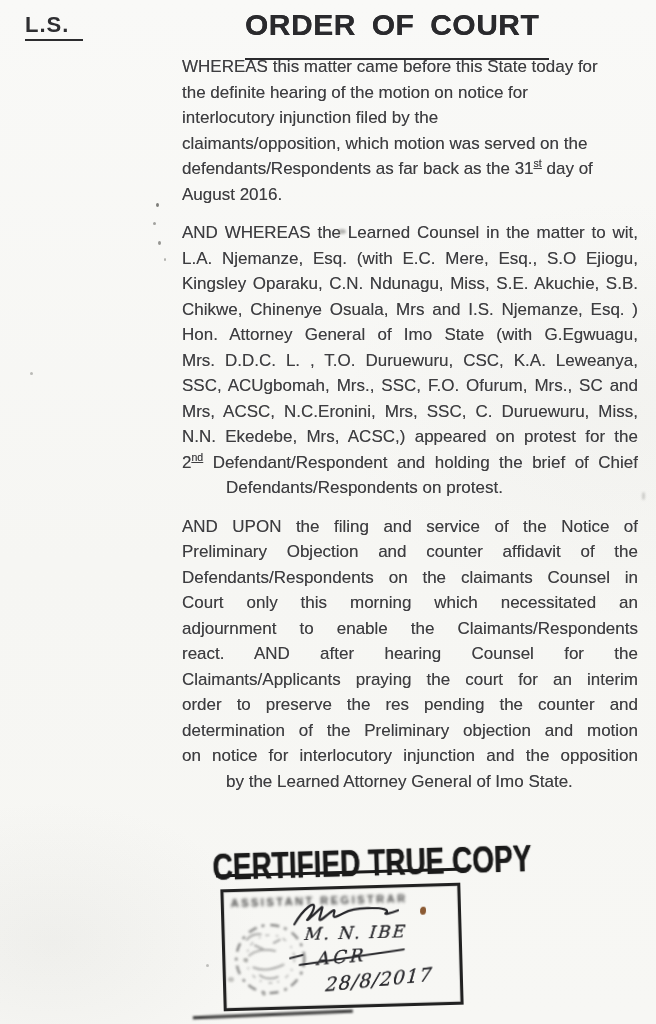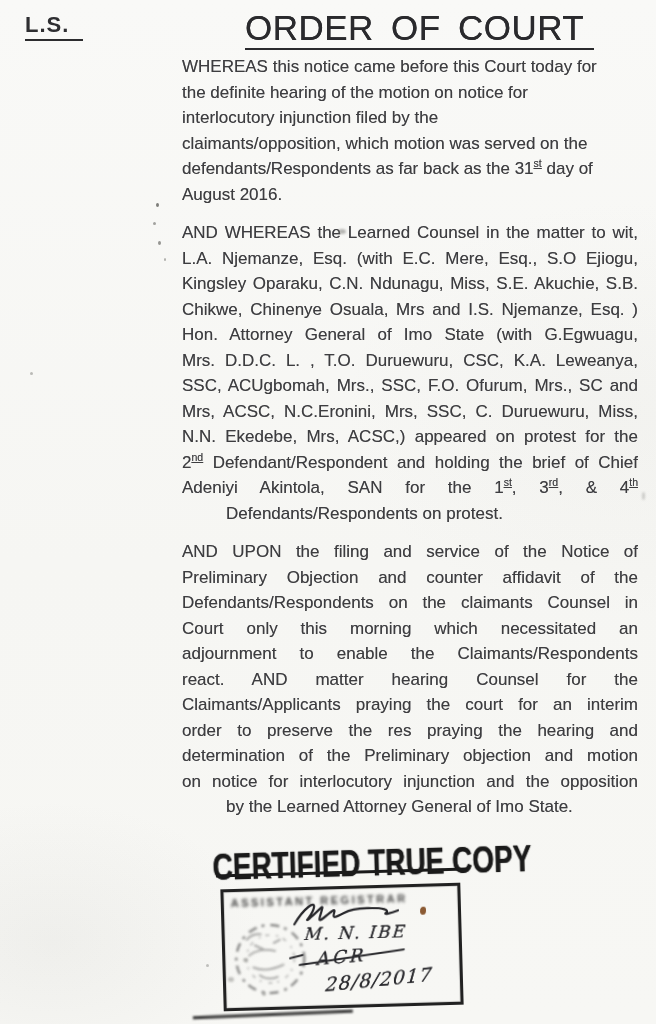--- a/index.html
+++ b/index.html
@@ -18,23 +18,23 @@
   
   .ls{
     position:absolute;left:25px;top:12px;
     font-size:22px;font-weight:bold;letter-spacing:1px;
     border-bottom:2px solid #2c2c2e;padding-right:14px;padding-bottom:1px;
     color:#2e2e31;
   }
   
   .title{
     position:absolute;left:245px;top:8px;margin:0;
-    font-size:35px;font-weight:normal;letter-spacing:.5px;word-spacing:7px;
+    font-size:30px;font-weight:bold;letter-spacing:.5px;word-spacing:7px;
     color:#2a2a2d;
-    border-bottom:2.5px solid #2a2a2d;padding-bottom:0;padding-right:10px;
+    border-bottom:2.5px solid #2a2a2d;padding-bottom:16px;padding-right:10px;
     text-shadow:0 0 .6px #2a2a2d;
   }
   
   .doc-body{
     position:absolute;left:182px;top:54px;width:456px;
     font-size:17px;line-height:25.5px;
     text-shadow:0 0 .4px rgba(61,61,64,.55);
   }
   .para{margin:0 0 13px 0;}
   .line{white-space:normal;}
@@ -117,50 +117,49 @@
 <body>
 
 <div class="page" style="color: rgb(61, 61, 64);">
 
   <div class="ls">L.S.</div>
 
   <h1 class="title">ORDER OF COURT</h1>
 
   <div class="doc-body" id="doc-body">
       <div class="para left">
-        <div class="line">WHEREAS this notice came before this Court today for</div>
+        <div class="line">WHEREAS this matter came before this State today for</div>
         <div class="line">the definite hearing of the motion on notice for</div>
         <div class="line">interlocutory injunction filed by the</div>
         <div class="line">claimants/opposition, which motion was served on the</div>
         <div class="line">defendants/Respondents as far back as the 31<sup>st</sup> day of</div>
         <div class="line last">August 2016.</div>
       </div>
       <div class="para justify">
         <div class="line">AND WHEREAS the Learned Counsel in the matter to wit,</div>
         <div class="line">L.A. Njemanze, Esq. (with E.C. Mere, Esq., S.O Ejiogu,</div>
         <div class="line">Kingsley Oparaku, C.N. Ndunagu, Miss, S.E. Akuchie, S.B.</div>
         <div class="line">Chikwe, Chinenye Osuala, Mrs and I.S. Njemanze, Esq. )</div>
         <div class="line">Hon. Attorney General of Imo State (with G.Egwuagu,</div>
         <div class="line">Mrs. D.D.C. L. , T.O. Duruewuru, CSC, K.A. Leweanya,</div>
         <div class="line">SSC, ACUgbomah, Mrs., SSC, F.O. Ofurum, Mrs., SC and</div>
         <div class="line">Mrs, ACSC, N.C.Eronini, Mrs, SSC, C. Duruewuru, Miss,</div>
         <div class="line">N.N. Ekedebe, Mrs, ACSC,) appeared on protest for the</div>
         <div class="line">2<sup>nd</sup> Defendant/Respondent and holding the brief of Chief</div>
-        <div class="line">Adeniyi Akintola, SAN for the 1<sup>st</sup>, 3<sup>rd</sup>, &amp; 4<sup>th</sup></div>
         <div class="line last">Defendants/Respondents on protest.</div>
       </div>
       <div class="para justify">
         <div class="line">AND UPON the filing and service of the Notice of</div>
         <div class="line">Preliminary Objection and counter affidavit of the</div>
         <div class="line">Defendants/Respondents on the claimants Counsel in</div>
         <div class="line">Court only this morning which necessitated an</div>
         <div class="line">adjournment to enable the Claimants/Respondents</div>
-        <div class="line">react. AND matter hearing Counsel for the</div>
+        <div class="line">react. AND after hearing Counsel for the</div>
         <div class="line">Claimants/Applicants praying the court for an interim</div>
-        <div class="line">order to preserve the res praying the hearing and</div>
+        <div class="line">order to preserve the res pending the counter and</div>
         <div class="line">determination of the Preliminary objection and motion</div>
         <div class="line">on notice for interlocutory injunction and the opposition</div>
         <div class="line last">by the Learned Attorney General of Imo State.</div>
       </div>
     </div>
 
   <div class="ctc" style="color: rgb(26, 26, 26);">CERTIFIED TRUE COPY</div>
   <div class="ctc-strike"></div>
 
   <div class="stamp-box">

